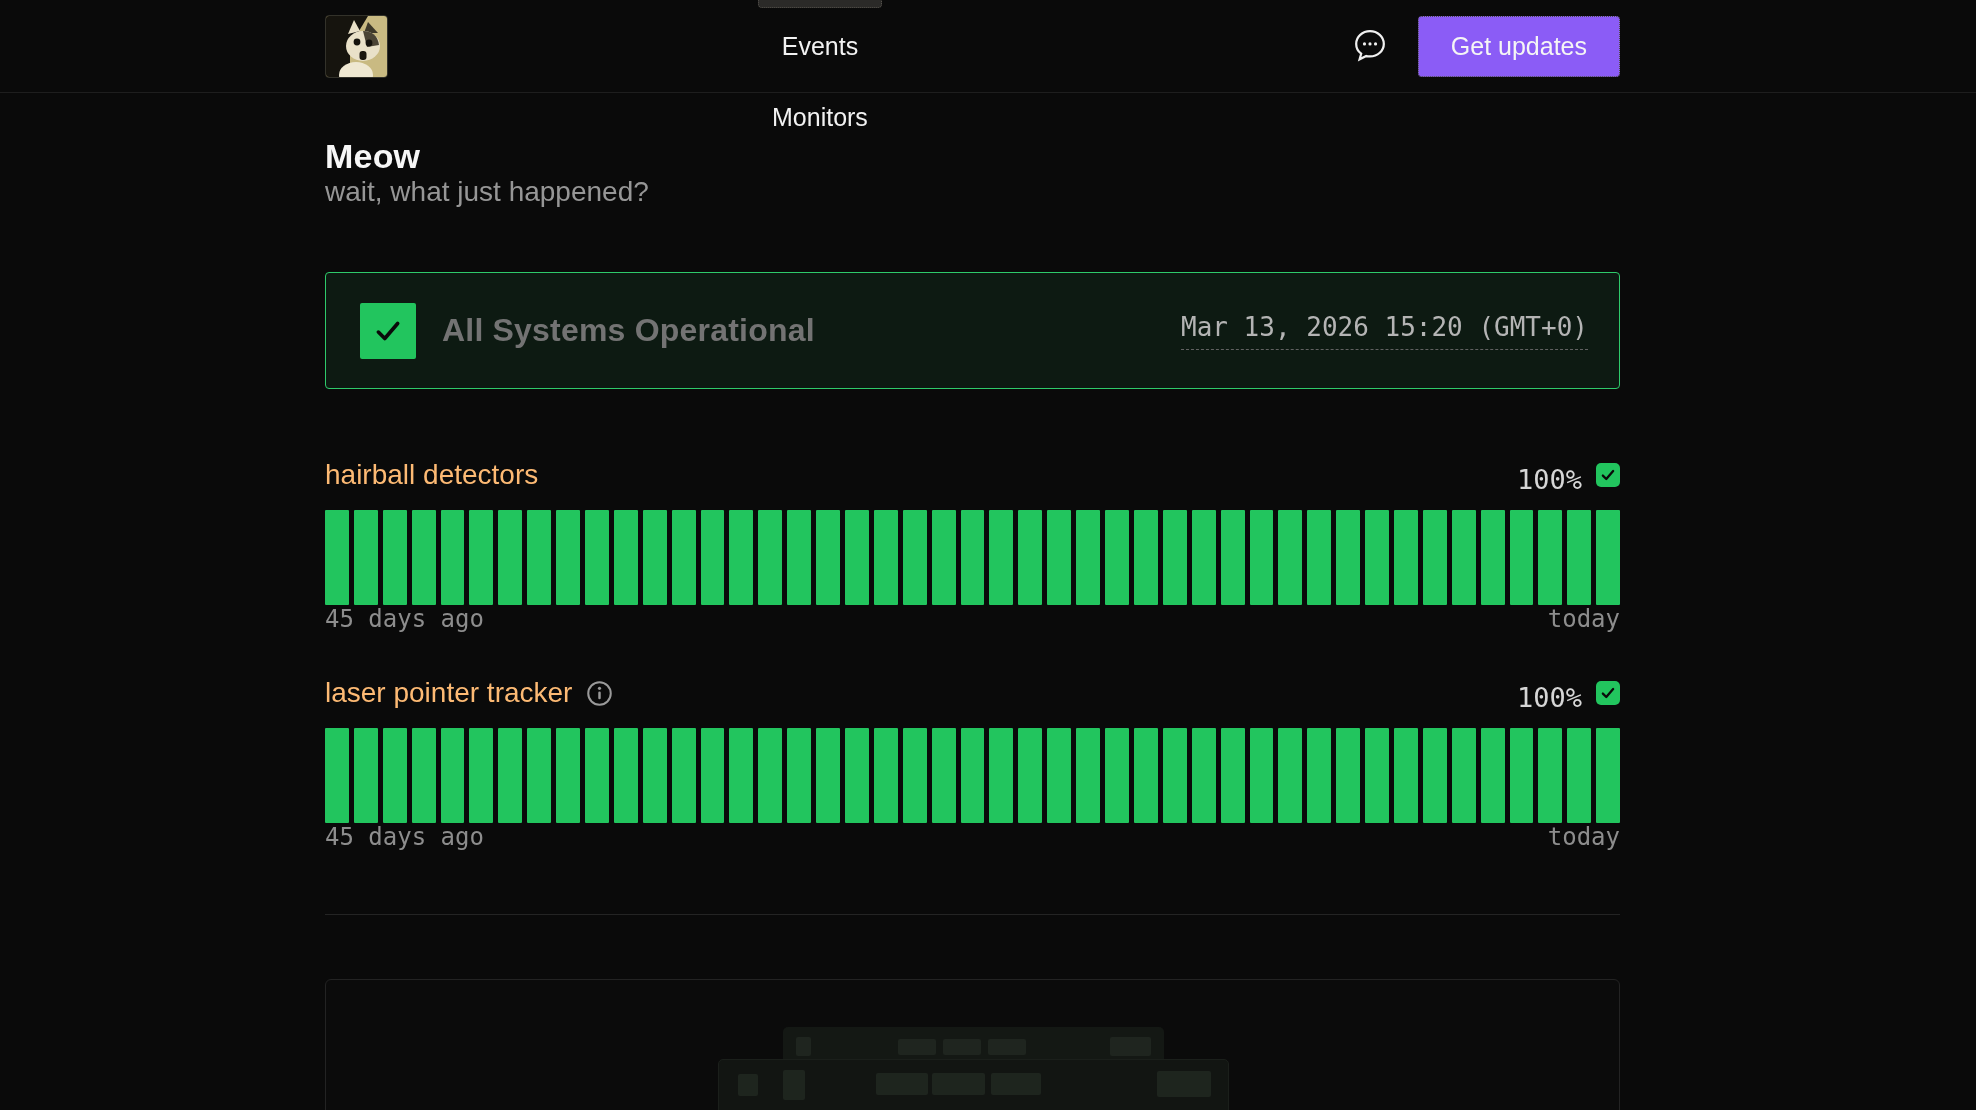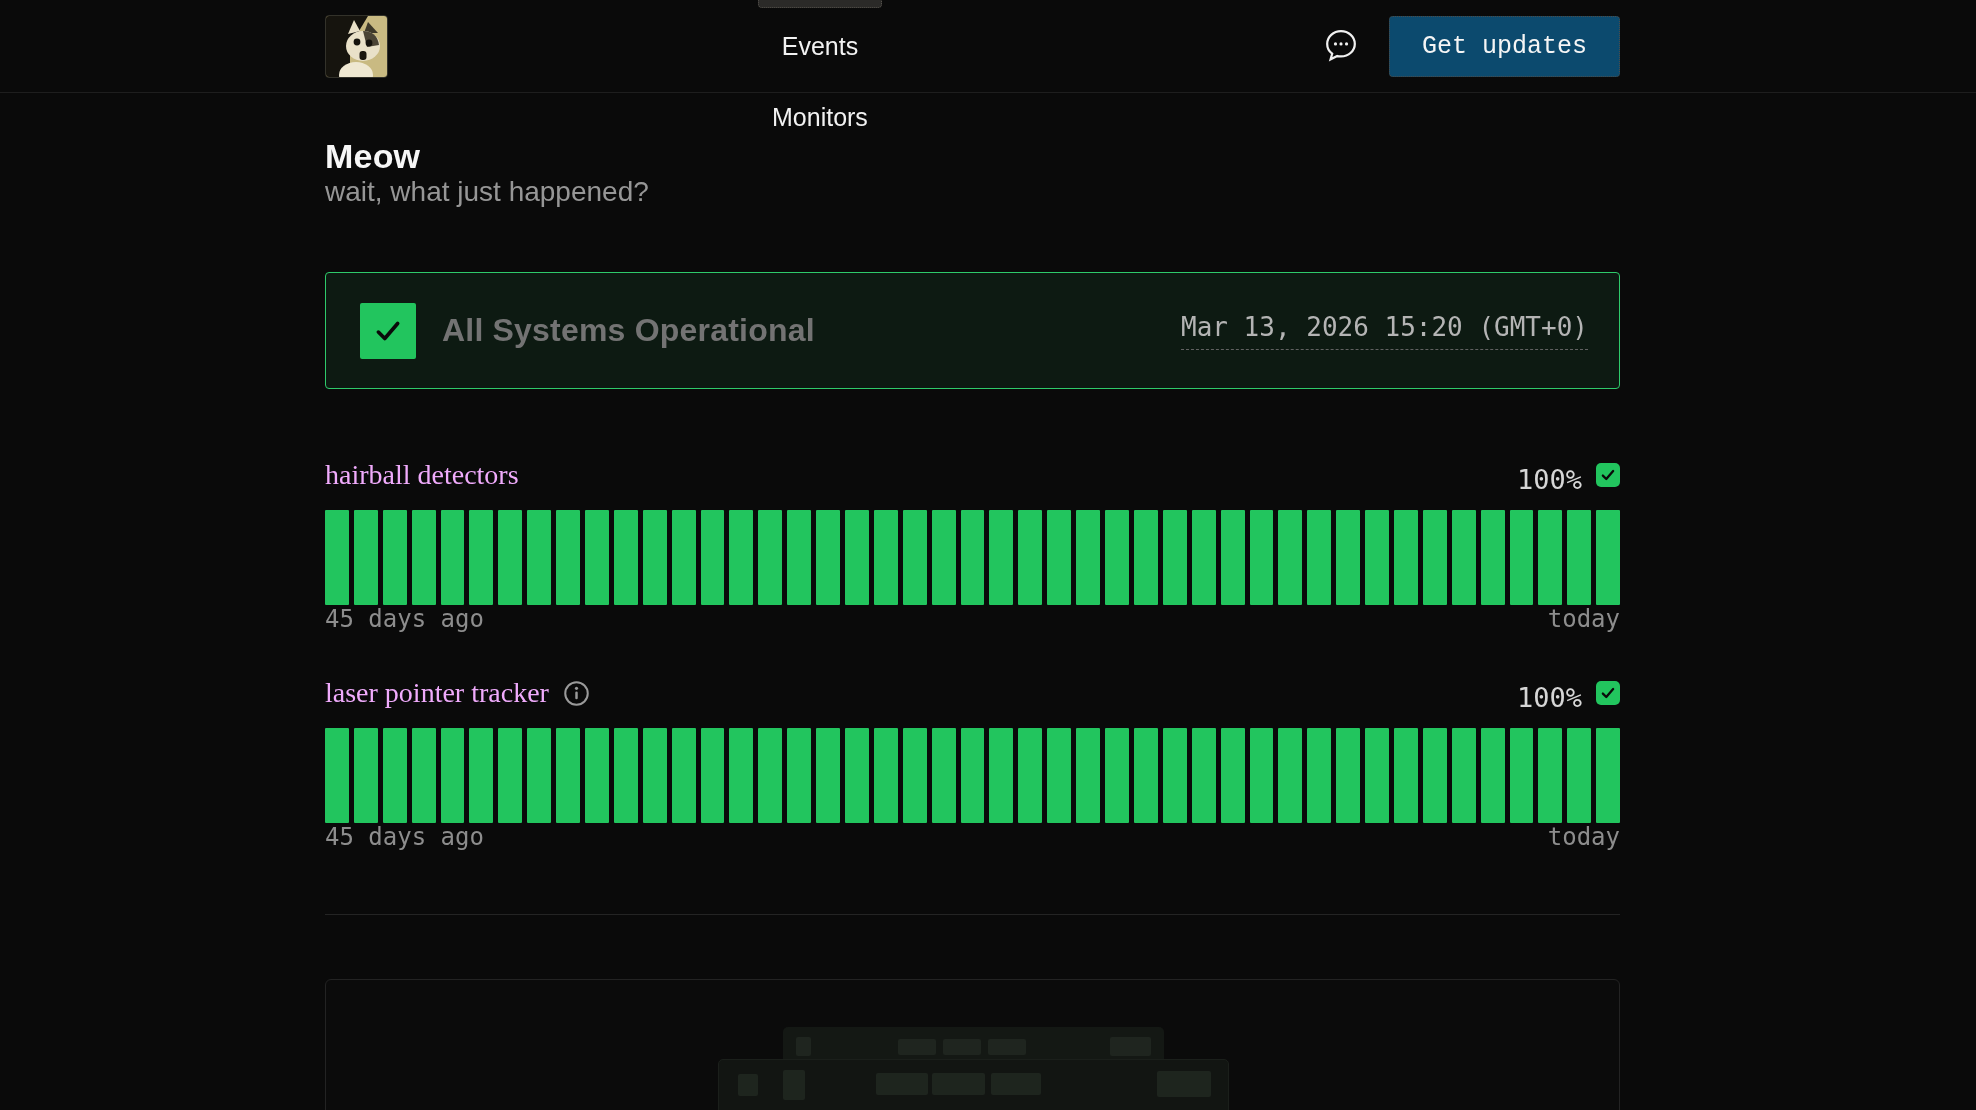--- a/index.html
+++ b/index.html
@@ -25,22 +25,22 @@
   }
   nav { display:flex; align-items:center; gap:6px; margin-left:357px;flex-direction:column; }
   .nav-item {
     font-size:25px; color:#f2f2f2; padding:17px 26px; border-radius:4px;
     border:1px dotted transparent; cursor:pointer; white-space:nowrap;
   }
   .nav-item.active { background:#2b2a28; border-color:#55524c; }
   .header-right { margin-left:auto; display:flex; align-items:center; gap:31px; }
   .chat-btn { background:none; border:none; cursor:pointer; display:flex; }
   .get-updates {
-    font-family:Liberation Mono, monospace;
-    font-size:25px; color:#f5f5f5; background:#0c4a6e;
+    font-family:Liberation Sans, sans-serif;
+    font-size:25px; color:#f5f5f5; background:#8b5cf6;
     border:1px dotted #4e4c48; border-radius:4px;
     height:61px; padding:0 32px; cursor:pointer;
   }
 
   
   .page-title { margin-top:44px; font-size:34px; font-weight:bold; color:#f7f7f7; letter-spacing:.2px; }
   .page-subtitle { font-size:28px; color:#969696; }
 
   
   .banner {
@@ -60,22 +60,22 @@
     border-bottom:1px dashed #616161; padding-bottom:7px;
     cursor:help;
     text-align:center;
   }
 
   
   .monitor { margin-top:40px; }
   .monitor:first-child { margin-top:66px; }
   .monitor-head { display:flex; align-items:center; }
   .monitor-name {
-    font-family:Liberation Serif, serif;
-    font-size:28px; color:#f0abfc;
+    font-family:Liberation Sans, sans-serif;
+    font-size:28px; color:#fdba74;
   }
   .info-icon { margin-left:14px; display:flex; cursor:pointer; }
   .monitor-uptime {
     margin-left:auto; font-family:"DejaVu Sans Mono", monospace;
     font-size:27px; color:#d6d6d6;margin-top:9px;
   }
   .mini-check {
     width:24px; height:24px; margin-left:14px; background:var(--green);
     border-radius:5px; display:flex; align-items:center; justify-content:center; flex:none;
   }

